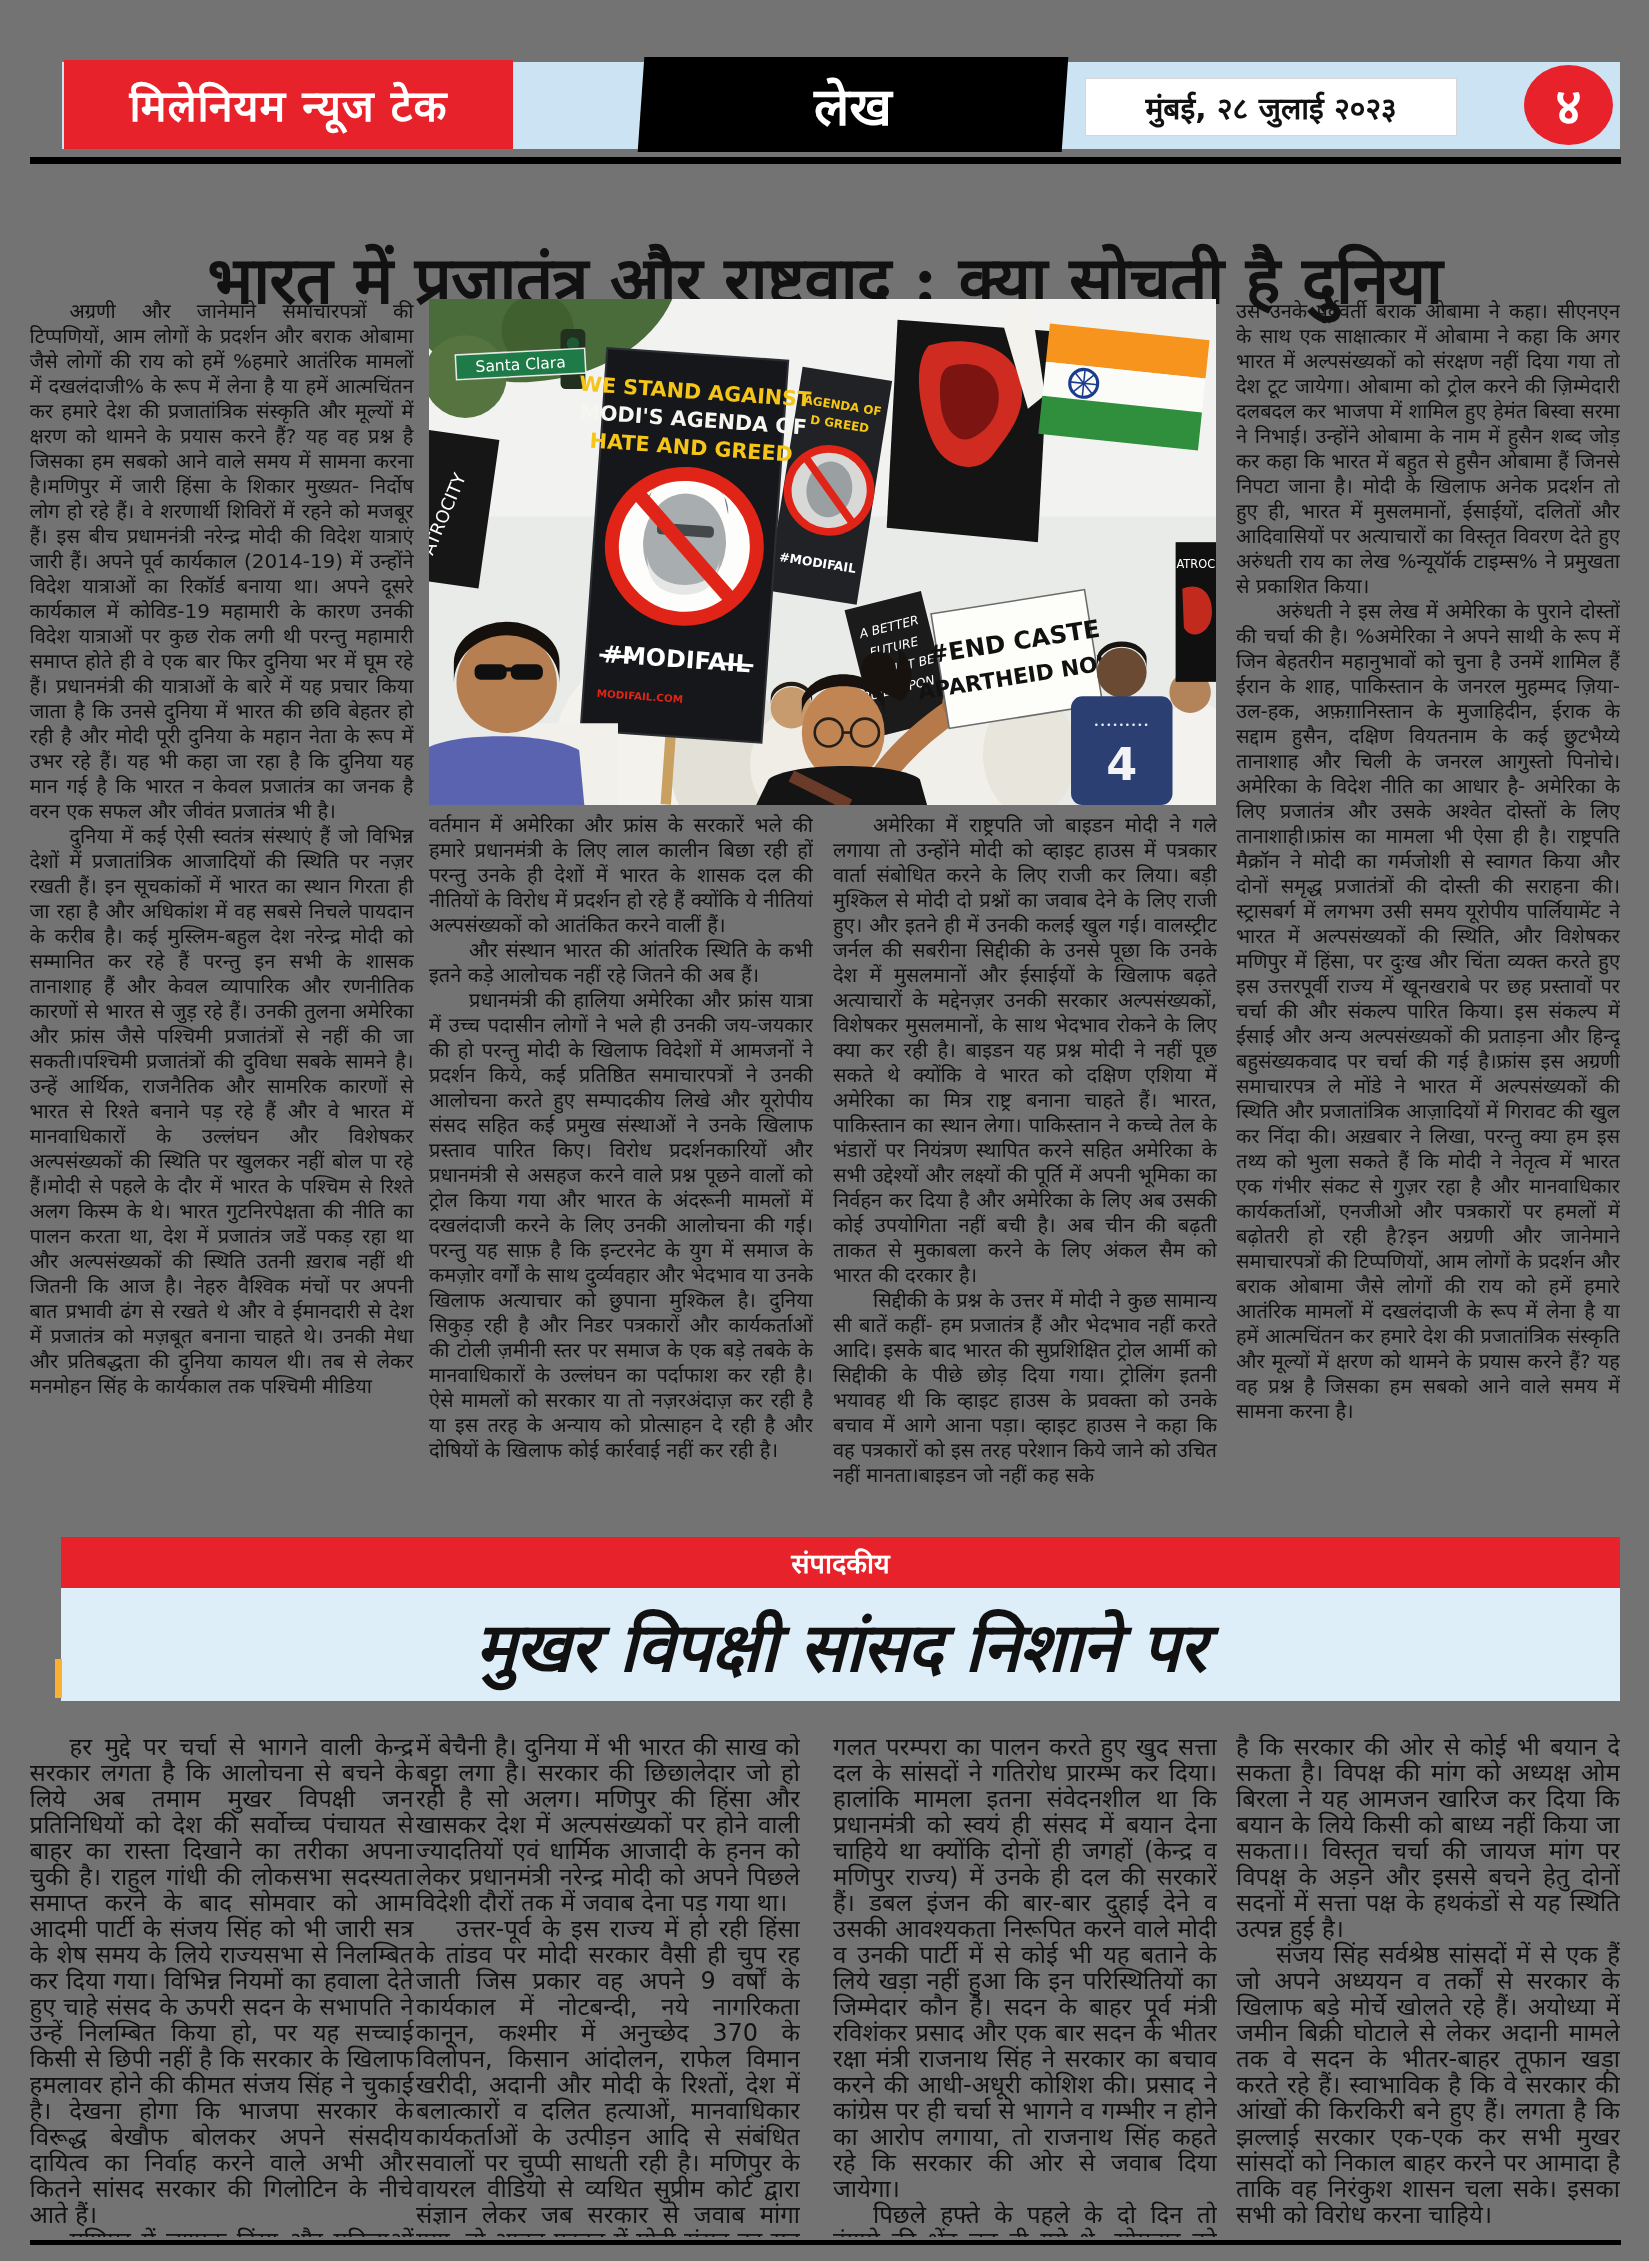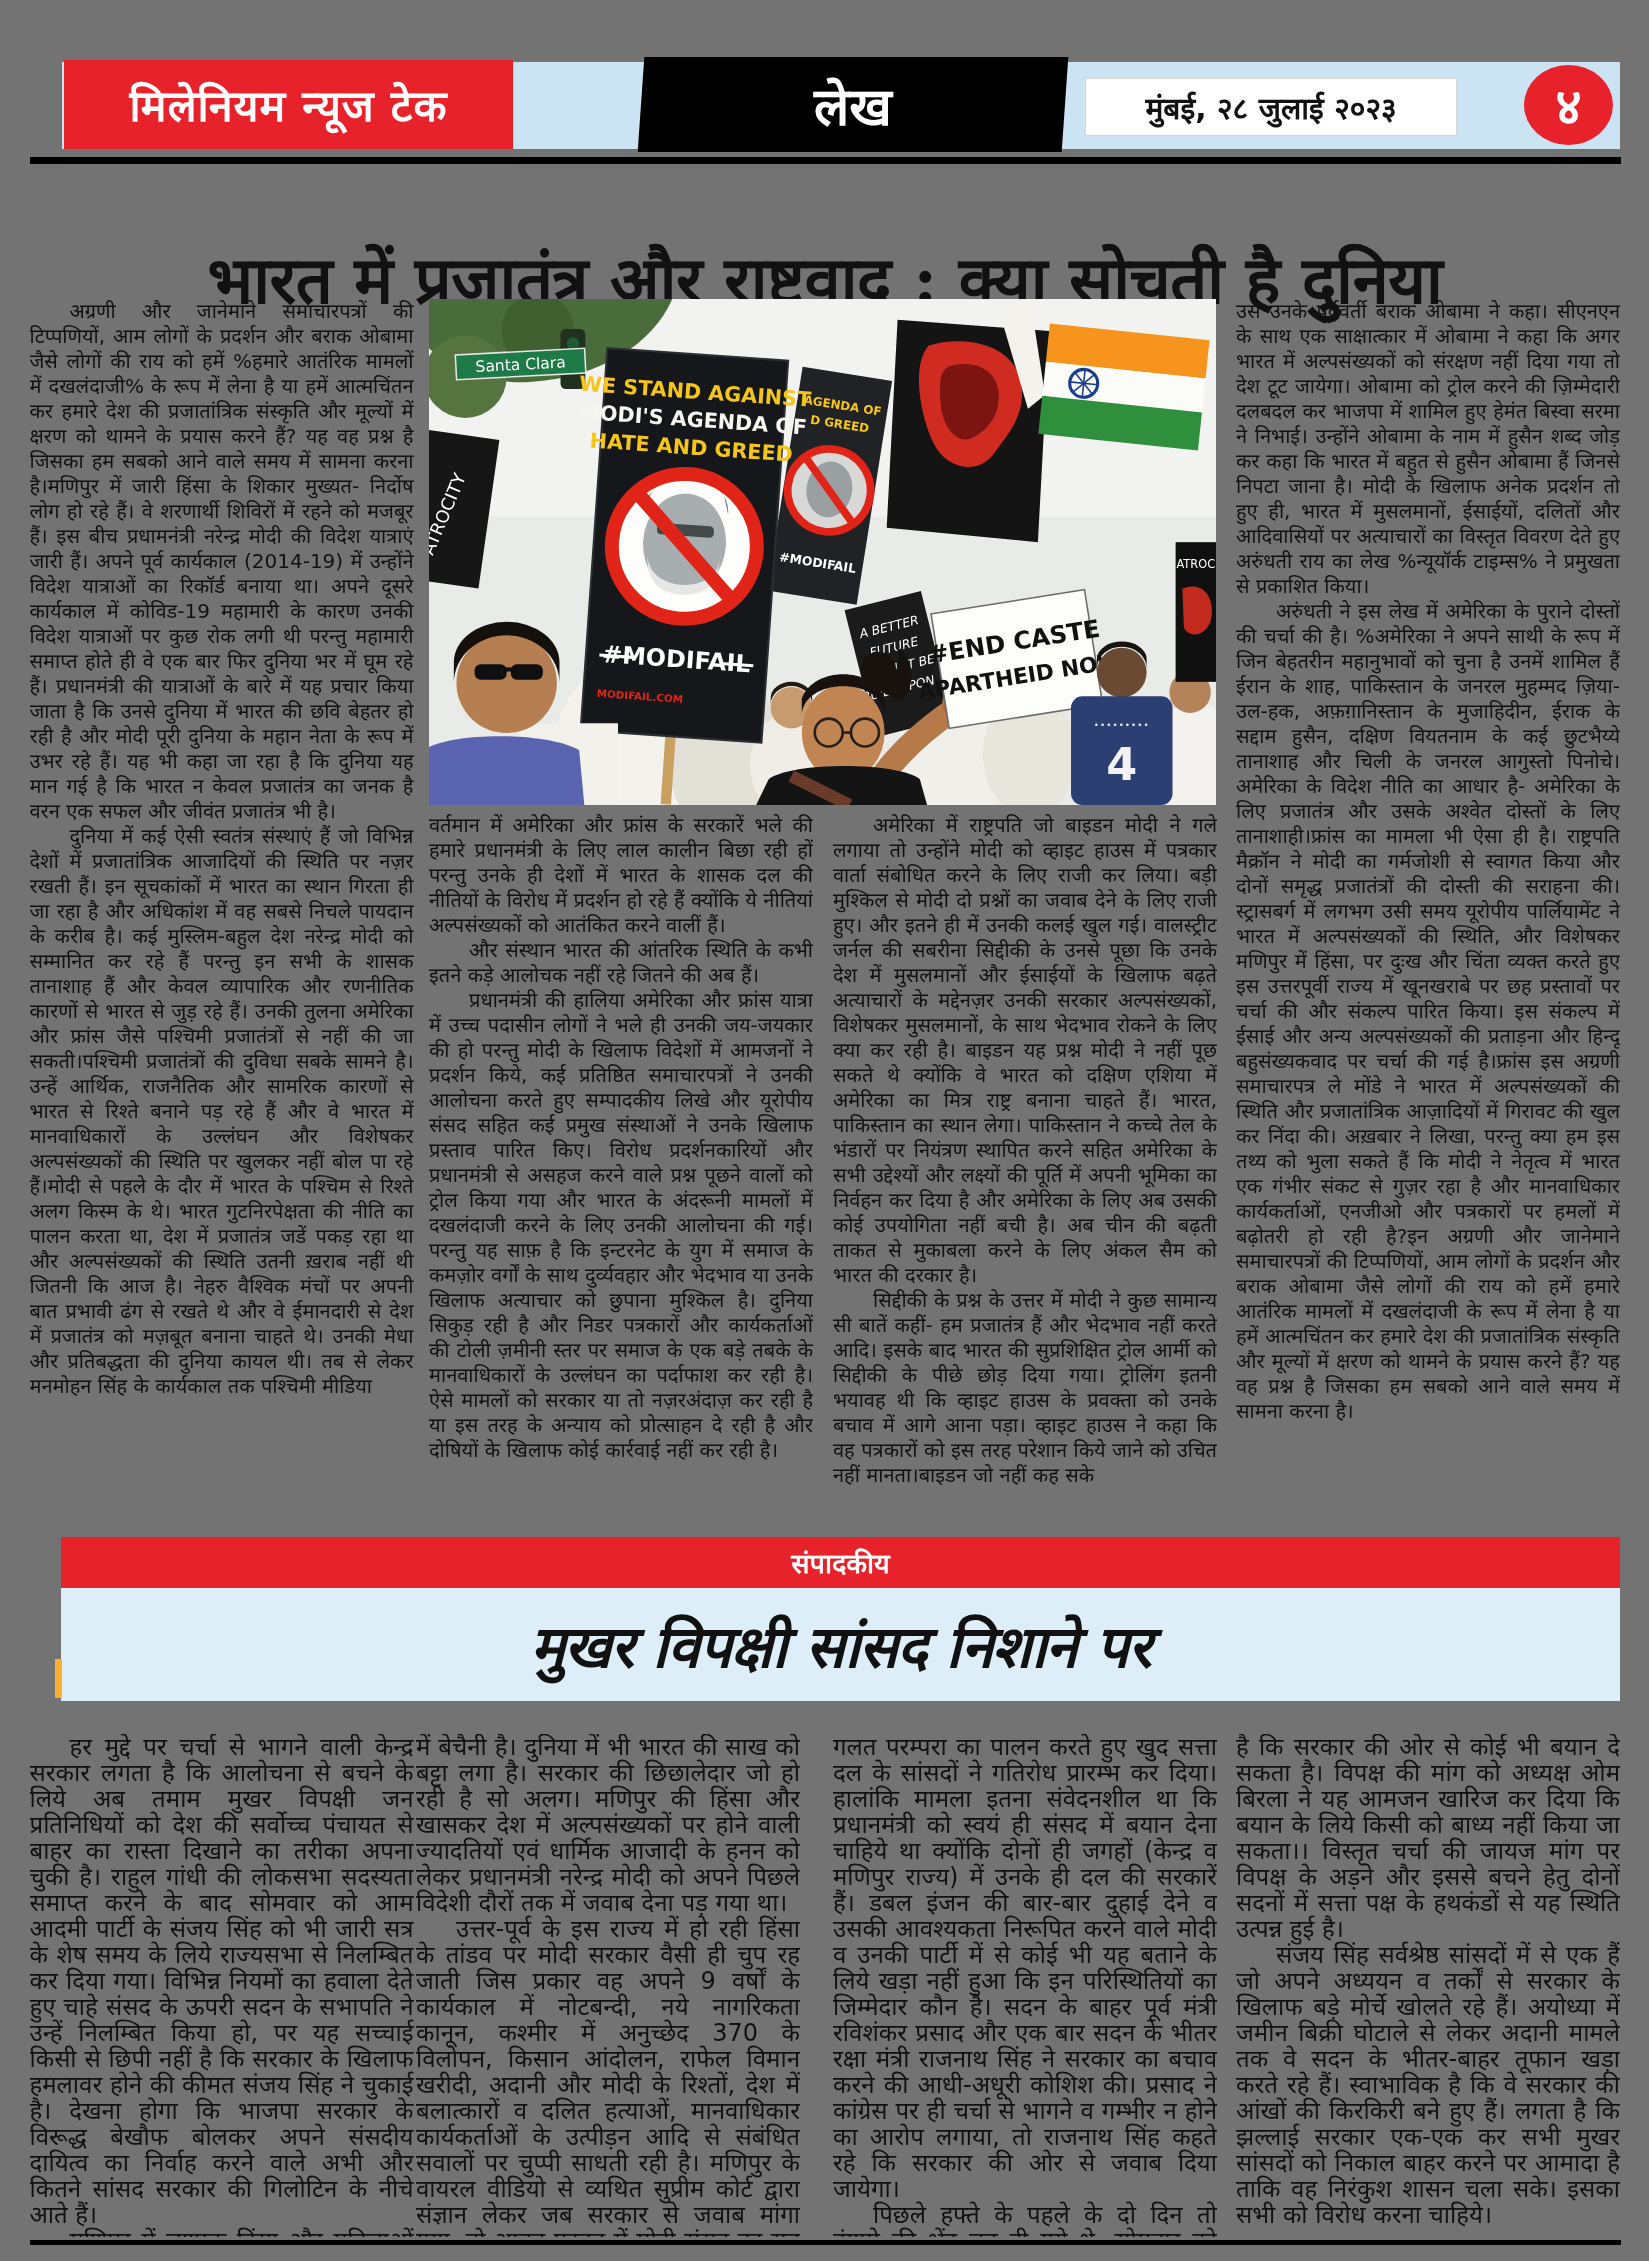--- a/index.html
+++ b/index.html
@@ -35,21 +35,21 @@
   .c3{left:833px;top:813px;height:723px;}
   .c4{left:1236px;top:299px;height:1237px;}
   .photo{left:429px;top:299px;width:787px;height:506px;background:#e9ebe8;}
   .photo svg{display:block;width:100%;height:100%;}
   .svgtxt{font-family:"DejaVu Sans",sans-serif;}
   
   .ed-kicker{left:61px;top:1537px;width:1559px;height:51px;background:#e7222a;display:flex;
              align-items:center;justify-content:center;color:#fff;font-size:27px;font-weight:bold;}
   .ed-headband{left:61px;top:1588px;width:1559px;height:113px;background:#ddeef8;display:flex;
                align-items:center;justify-content:center;}
-  .ed-headband h2{margin:0;font-size:58px;font-weight:bold;font-style:italic;letter-spacing:-1px;
+  .ed-headband h2{margin:0;font-size:68px;font-weight:bold;font-style:italic;letter-spacing:-1px;
                   font-family:"DejaVu Sans",sans-serif;white-space:nowrap;}
   .ed-accent{left:55px;top:1659px;width:7.2px;height:39px;background:#fbb034;}
   .ecol{position:absolute;width:384px;top:1734px;height:503px;text-align:justify;font-size:24px;
         line-height:26px;overflow:hidden;}
   .ecol p{margin:0;text-indent:40px;}
   .ecol.cont p:first-child{text-indent:0;}
   .e1{left:29.5px;} .e2{left:416px;} .e3{left:833px;} .e4{left:1236px;}
 </style>
 </head>
 <body>

